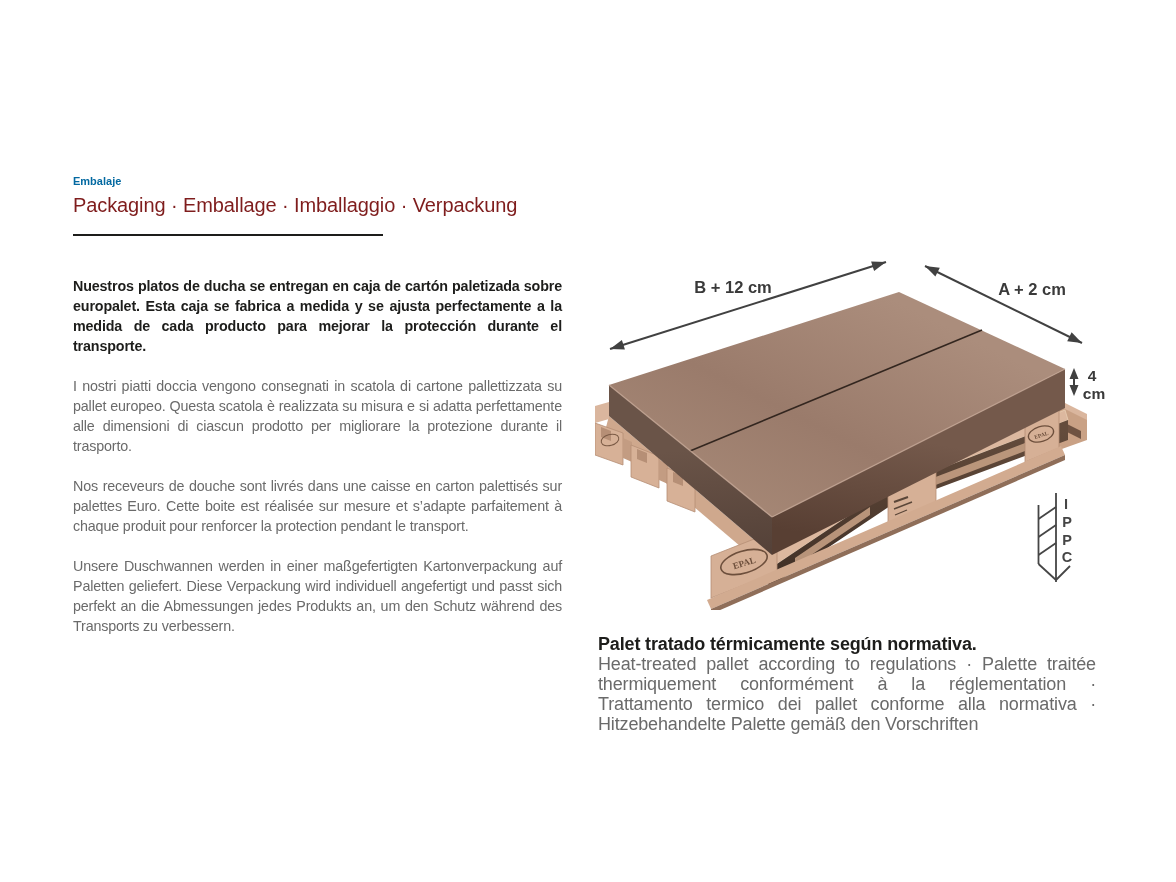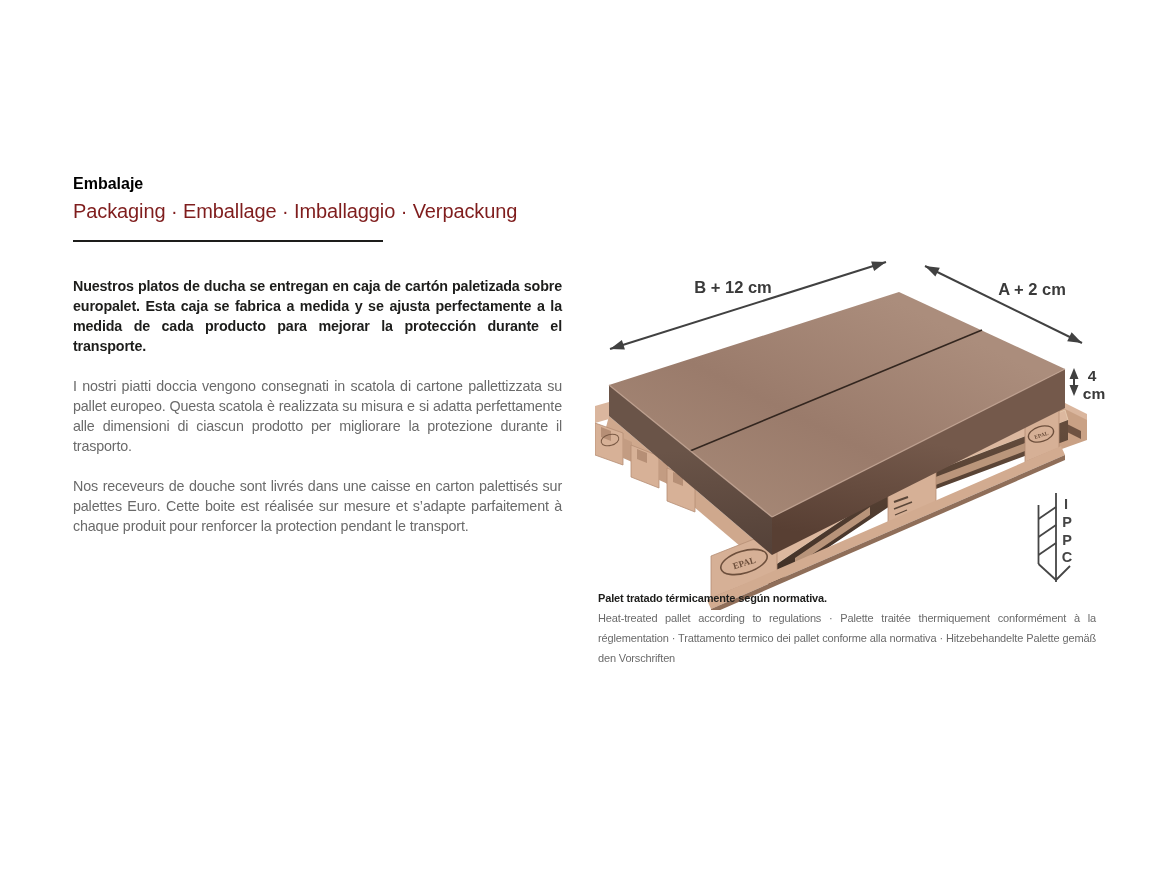--- a/index.html
+++ b/index.html
@@ -2,34 +2,34 @@
 <html><head>
 <meta charset="utf-8">
 <style>
   html,body{margin:0;padding:0;}
   body{
     width:1176px;height:882px;position:relative;background:#ffffff;
     font-family:"Liberation Sans",sans-serif;overflow:hidden;
     -webkit-font-smoothing:antialiased;
   }
   .col-left{position:absolute;left:73px;top:175px;width:497px;}
-  .title{font-size:16px;font-weight:700;color:#000000;letter-spacing:0;}
+  .title{font-size:11px;font-weight:700;color:#0369a1;letter-spacing:0;}
   .subtitle{font-size:20px;color:#7f1d1d;margin-top:7px;letter-spacing:-0.1px;}
   .rule{width:310px;height:2px;background:#1d1d1b;margin-top:17px;}
   .paras{
     position:absolute;left:73px;top:276px;width:497px;
     font-size:14.3px;line-height:20px;letter-spacing:-0.15px;
     color:#6a6a6a;text-align:justify;
   }
   .paras p{margin:0 8px 20px 0;}
   .paras p.em{color:#1d1d1b;font-weight:700;}
   .illus{position:absolute;left:595px;top:250px;width:520px;height:360px;}
   .footnote{
-    position:absolute;left:598px;top:588px;width:498px;
-    font-size:11px;line-height:20px;letter-spacing:-0.15px;
+    position:absolute;left:598px;top:634px;width:498px;
+    font-size:18px;line-height:20px;letter-spacing:-0.15px;
     color:#6a6a6a;text-align:justify;
   }
   .footnote .fn-bold{color:#1d1d1b;font-weight:700;margin:0;text-align:left;}
   .footnote p{margin:0;}
   svg text.dim{font-family:"Liberation Sans",sans-serif;font-weight:700;font-size:16.5px;fill:#3a3a3a;}
   svg text.dim-small{font-family:"Liberation Sans",sans-serif;font-weight:700;font-size:15.5px;fill:#3a3a3a;}
   svg text.ippc{font-family:"Liberation Sans",sans-serif;font-weight:700;font-size:14.5px;fill:#454545;}
   svg text.epal{font-family:"Liberation Serif",serif;font-weight:700;fill:#6d4f3c;}
 </style>
 </head>
@@ -38,20 +38,21 @@
 <div class="col-left">
   <div class="title">Embalaje</div>
   <div class="subtitle">Packaging · Emballage · Imballaggio · Verpackung</div>
   <div class="rule"></div>
 </div>
 
 <div class="paras">
   <p class="em">Nuestros platos de ducha se entregan en caja de cartón paletizada sobre europalet. Esta caja se fabrica a medida y se ajusta perfectamente a la medida de cada producto para mejorar la protección durante el transporte.</p>
   <p>I nostri piatti doccia vengono consegnati in scatola di cartone pallettizzata su pallet europeo. Questa scatola è realizzata su misura e si adatta perfettamente alle dimensioni di ciascun prodotto per migliorare la protezione durante il trasporto.</p>
   <p>Nos receveurs de douche sont livrés dans une caisse en carton palettisés sur palettes Euro. Cette boite est réalisée sur mesure et s’adapte parfaitement à chaque produit pour renforcer la protection pendant le transport.</p>
+  <p>Unsere Duschwannen werden in einer maßgefertigten Kartonverpackung auf Paletten geliefert. Diese Verpackung wird individuell angefertigt und passt sich perfekt an die Abmessungen jedes Produkts an, um den Schutz während des Transports zu verbessern.</p>
 </div>
 
 <div class="illus">
 <svg width="520" height="360" viewBox="0 0 520 360" xmlns="http://www.w3.org/2000/svg">
   <defs>
     <linearGradient id="gTop" x1="300" y1="50" x2="180" y2="290" gradientUnits="userSpaceOnUse">
       <stop offset="0" stop-color="#ab8d7c"></stop>
       <stop offset="0.55" stop-color="#9a7b6b"></stop>
       <stop offset="1" stop-color="#a68876"></stop>
     </linearGradient>

